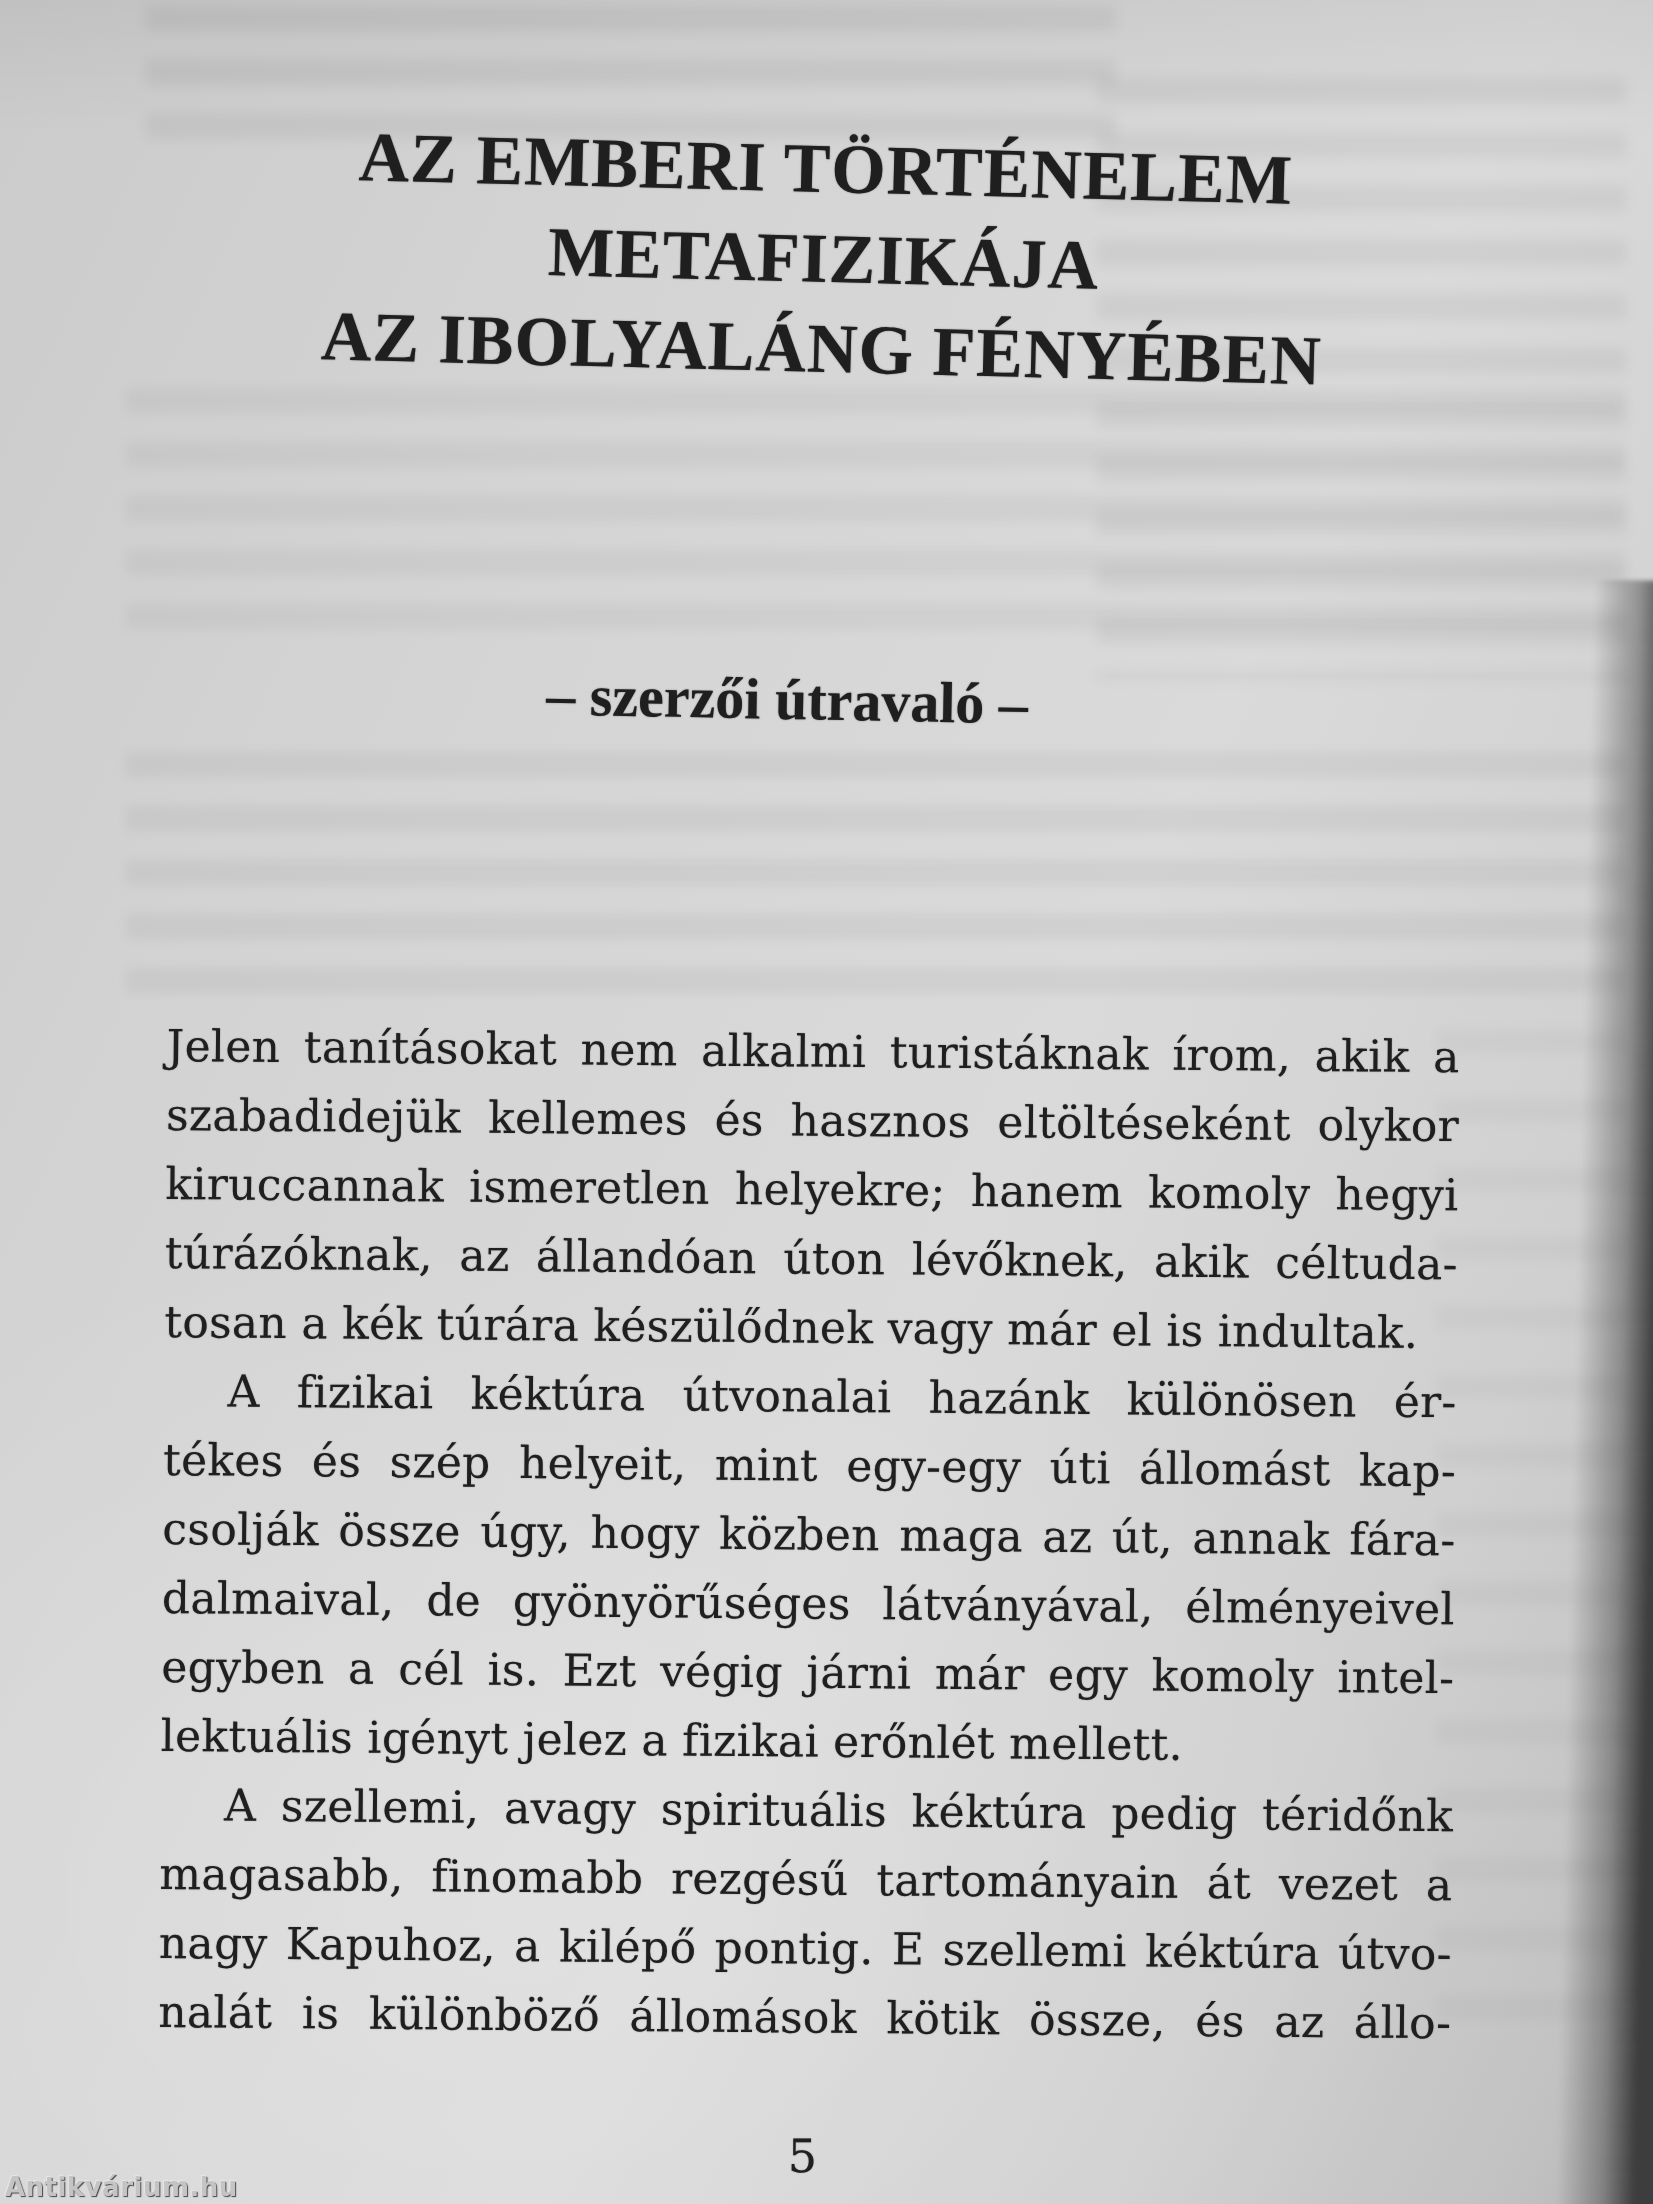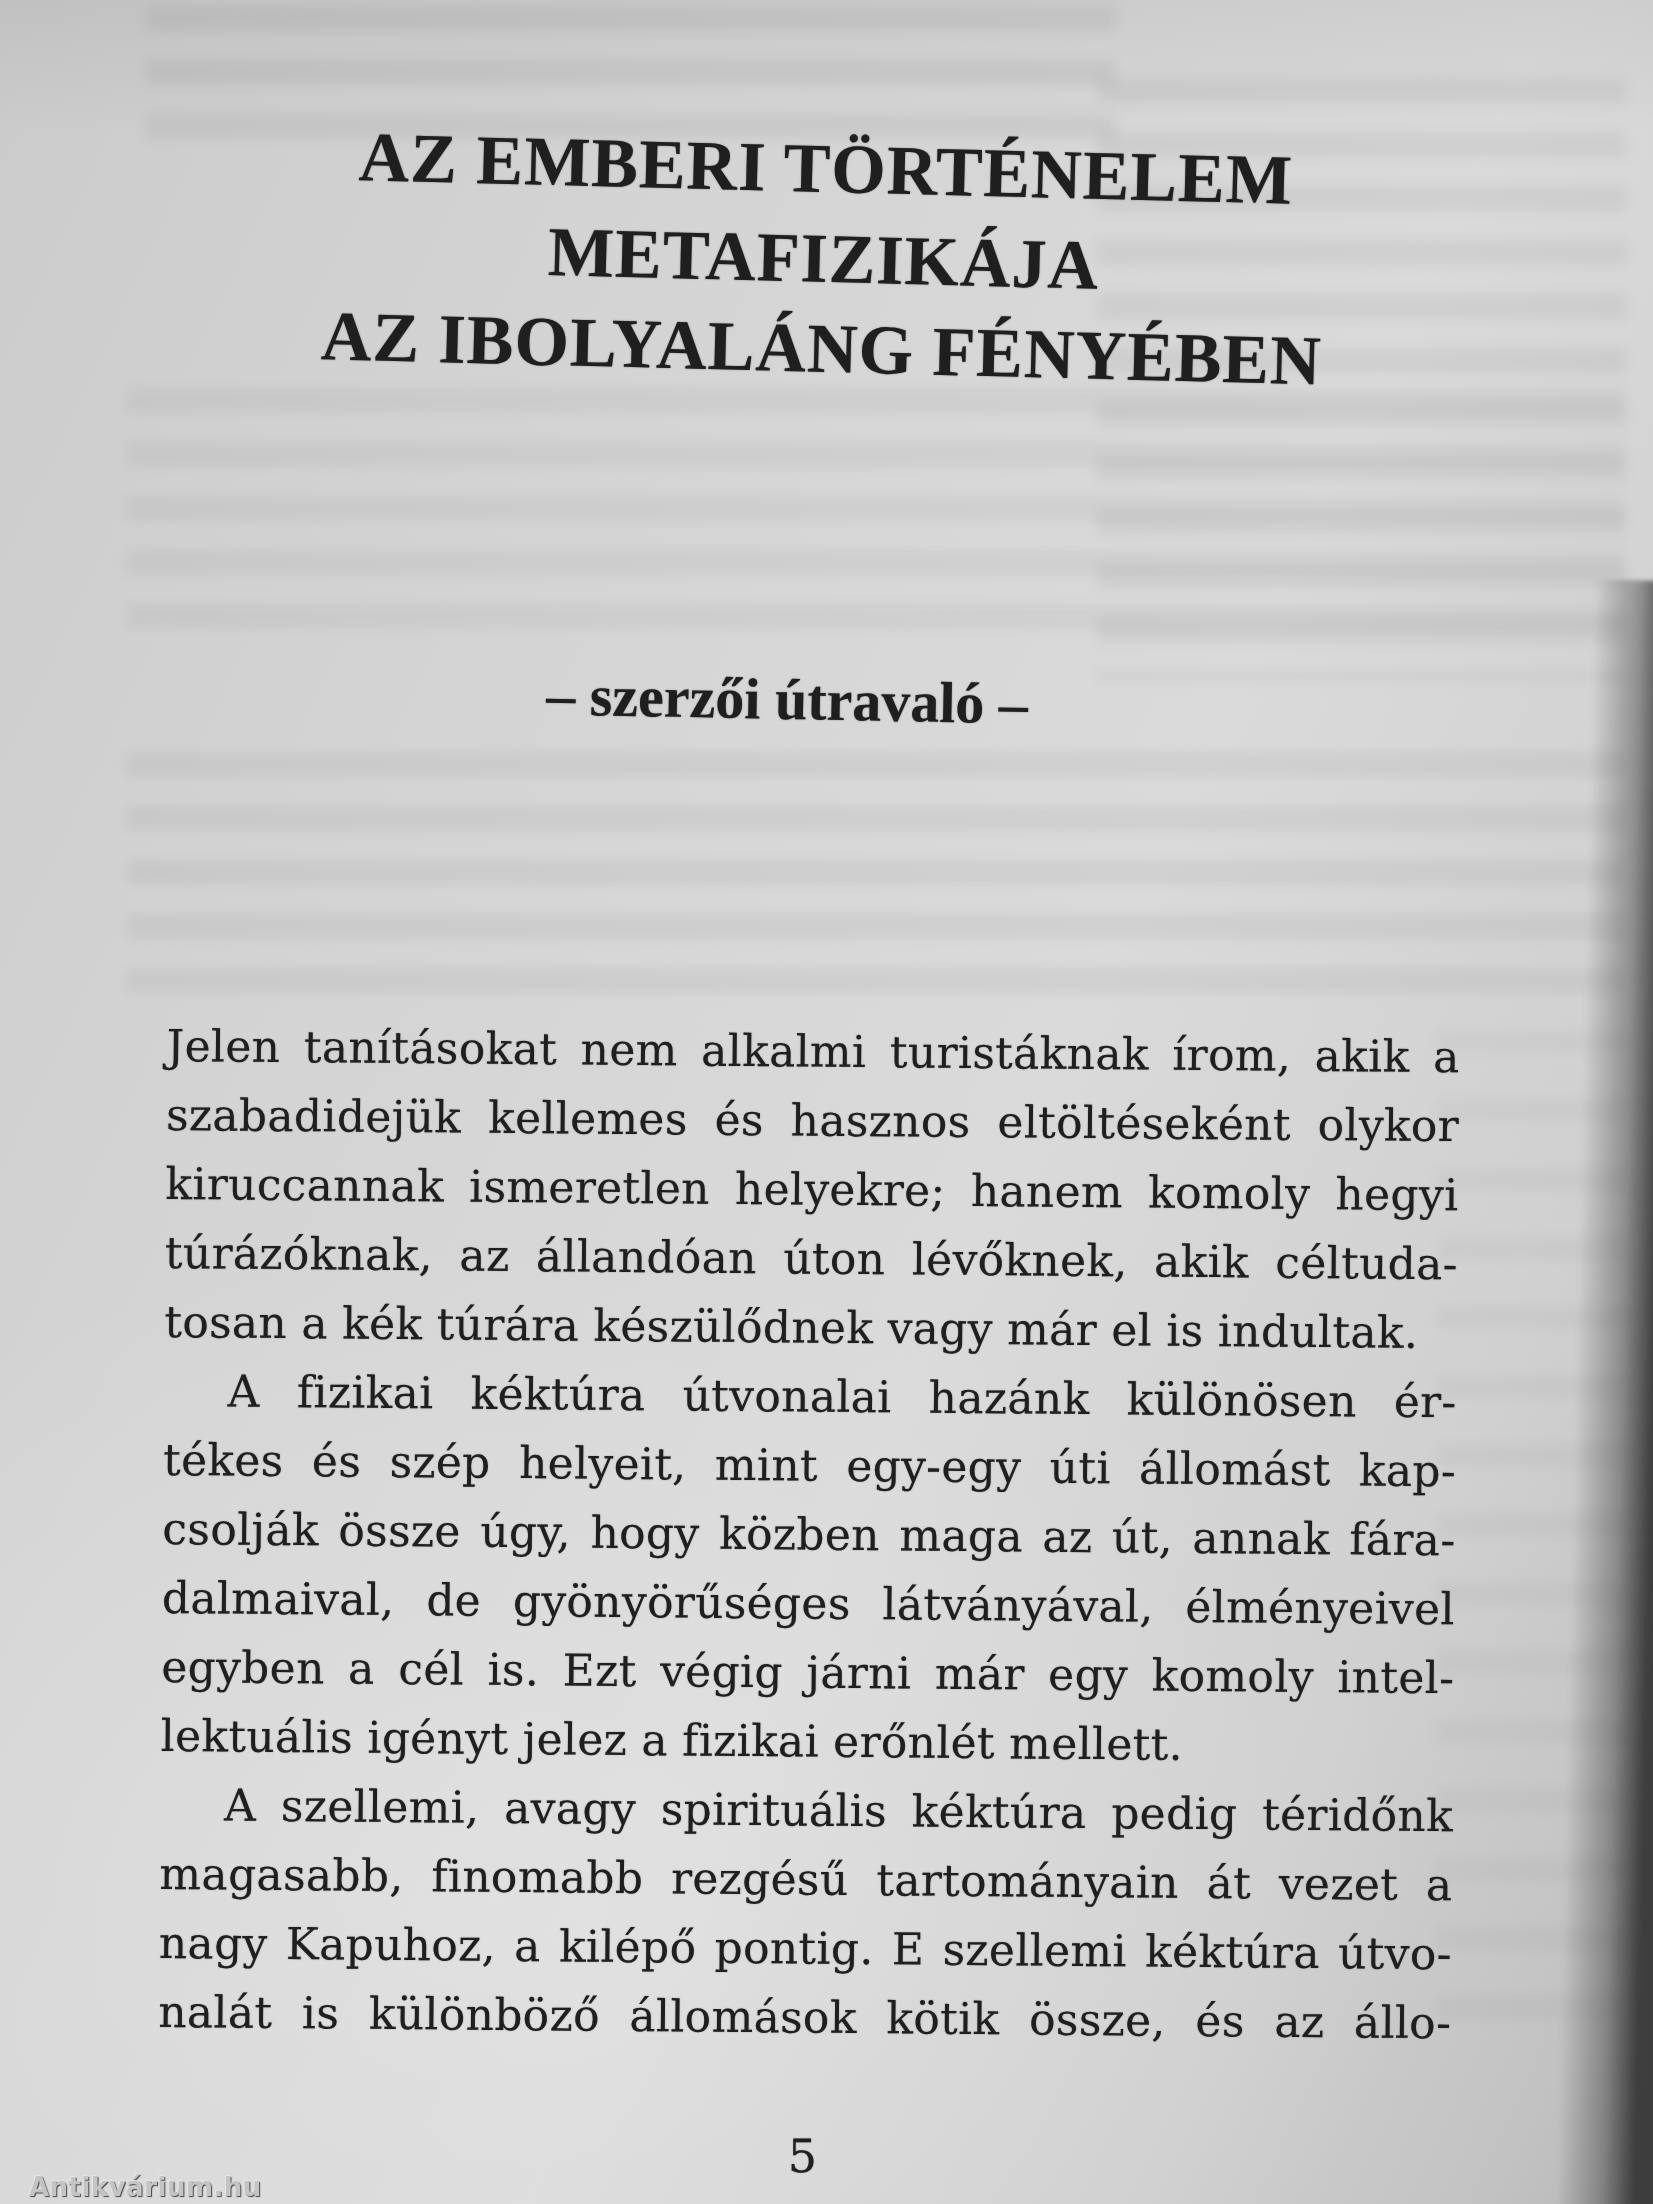--- a/index.html
+++ b/index.html
@@ -60,21 +60,20 @@
     text-align:center; font-size:46px; line-height:58px;
     transform:rotate(0.3deg);
     text-shadow:0 0 1.2px rgba(28,28,28,0.55);
   }
   .watermark{
     position:absolute; left:4.9px; top:2172px;
     font-family:"DejaVu Sans", sans-serif; font-weight:bold;
     font-size:26px; color:#c4c4c4;
     text-shadow:1px 1px 1px rgba(45,45,45,0.85), -1px -1px 1px rgba(240,240,240,0.6);
     letter-spacing:0.5px;
-    margin-left:24px;
   }
 </style>
 </head>
 <body>
 
 <div class="photo"></div>
 
 <div class="ghost" style="left:146px; top:5.8px; width:970px; height:138px; opacity:.55;"></div>
 <div class="ghost" style="left:1097px; top:78px; width:529px; height:602px; opacity:.50;"></div>
 <div class="ghost" style="left:126px; top:388px; width:1499px; height:252px; opacity:.42;"></div>

